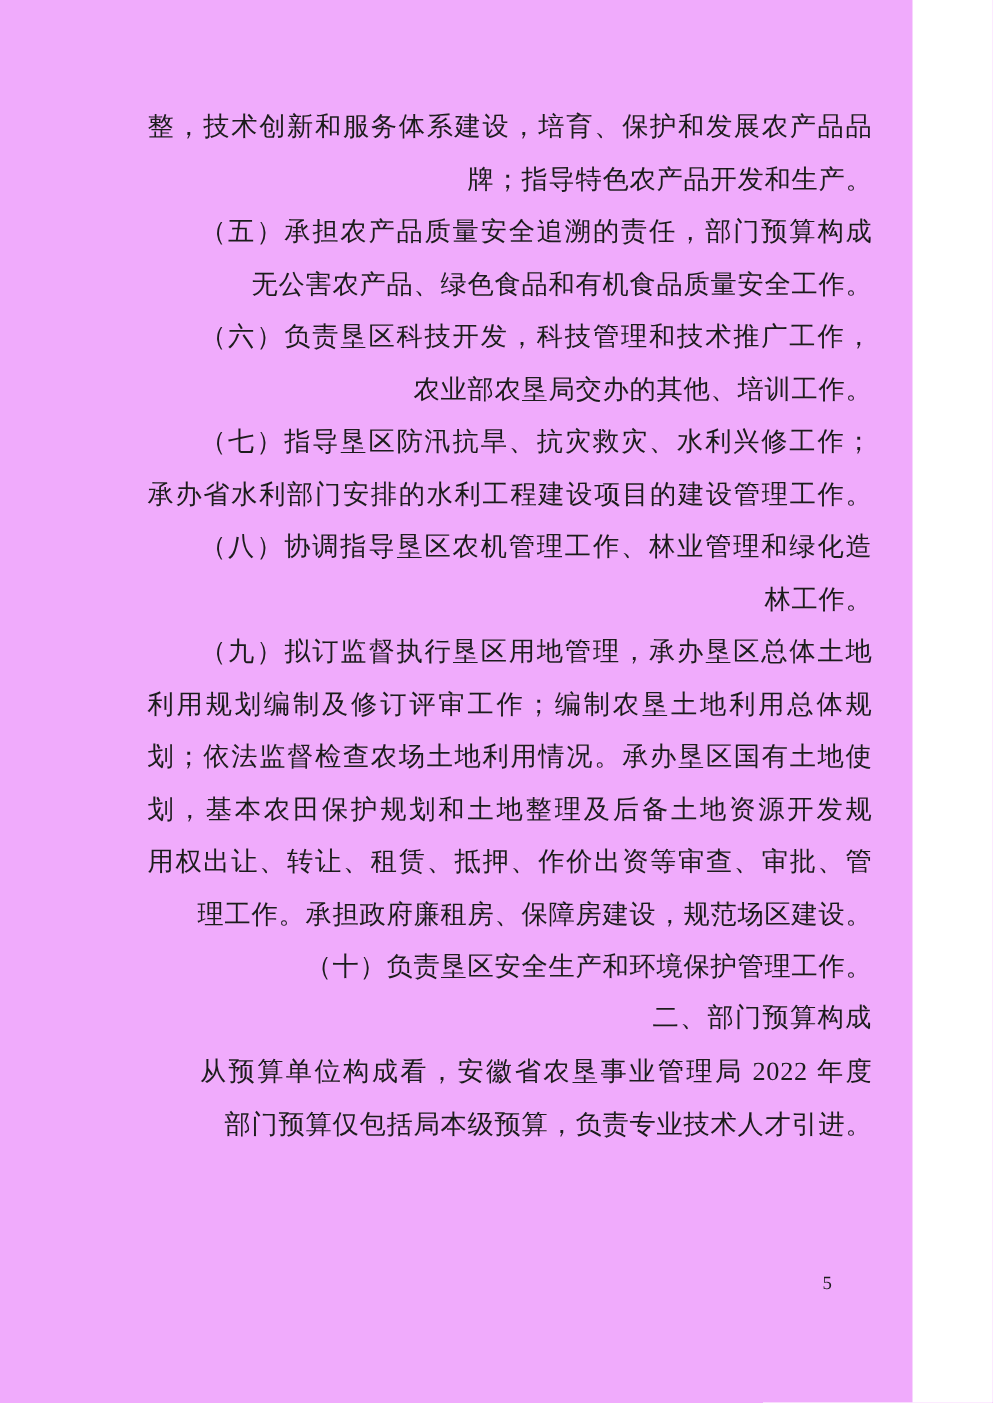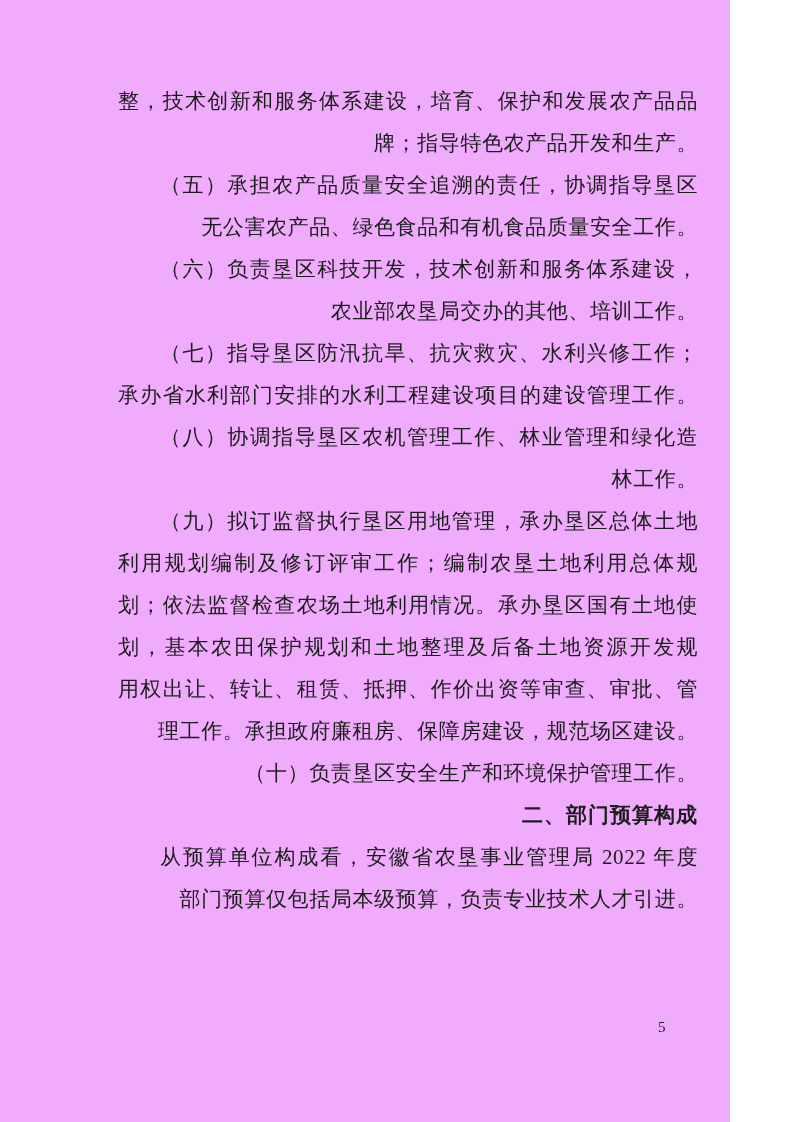--- a/index.html
+++ b/index.html
@@ -33,43 +33,43 @@
   .line.justify {
     white-space: normal;
     text-align: justify;
     text-align-last: justify;
   }
   .line.indent {
     text-indent: 2em;
   }
   .line.heading {
     font-family: "Liberation Sans", "DejaVu Sans", sans-serif;
-    font-weight: bold;
+    font-weight: normal;
     letter-spacing: 1px;
   }
   .page-number {
     position: absolute;
     left: 658px;
     top: 1012px;
     font-size: 15px;
     line-height: 30px;
     color: #1c1c1c;
     font-family: "Liberation Serif", "DejaVu Serif", serif;
   }
 </style>
 </head>
 <body>
 
 <div class="page">
   <div class="content">
     <div class="line justify">整，技术创新和服务体系建设，培育、保护和发展农产品品</div>
     <div class="line">牌；指导特色农产品开发和生产。</div>
-    <div class="line indent justify">（五）承担农产品质量安全追溯的责任，协调指导垦区</div>
+    <div class="line indent justify">（五）承担农产品质量安全追溯的责任，部门预算构成</div>
     <div class="line">无公害农产品、绿色食品和有机食品质量安全工作。</div>
-    <div class="line indent justify">（六）负责垦区科技开发，技术创新和服务体系建设，</div>
+    <div class="line indent justify">（六）负责垦区科技开发，科技管理和技术推广工作，</div>
     <div class="line">农业部农垦局交办的其他、培训工作。</div>
     <div class="line indent justify">（七）指导垦区防汛抗旱、抗灾救灾、水利兴修工作；</div>
     <div class="line justify">承办省水利部门安排的水利工程建设项目的建设管理工作。</div>
     <div class="line indent justify">（八）协调指导垦区农机管理工作、林业管理和绿化造</div>
     <div class="line">林工作。</div>
     <div class="line indent justify">（九）拟订监督执行垦区用地管理，承办垦区总体土地</div>
     <div class="line justify">利用规划编制及修订评审工作；编制农垦土地利用总体规</div>
     <div class="line justify">划；依法监督检查农场土地利用情况。承办垦区国有土地使</div>
     <div class="line justify">划，基本农田保护规划和土地整理及后备土地资源开发规</div>
     <div class="line justify">用权出让、转让、租赁、抵押、作价出资等审查、审批、管</div>

